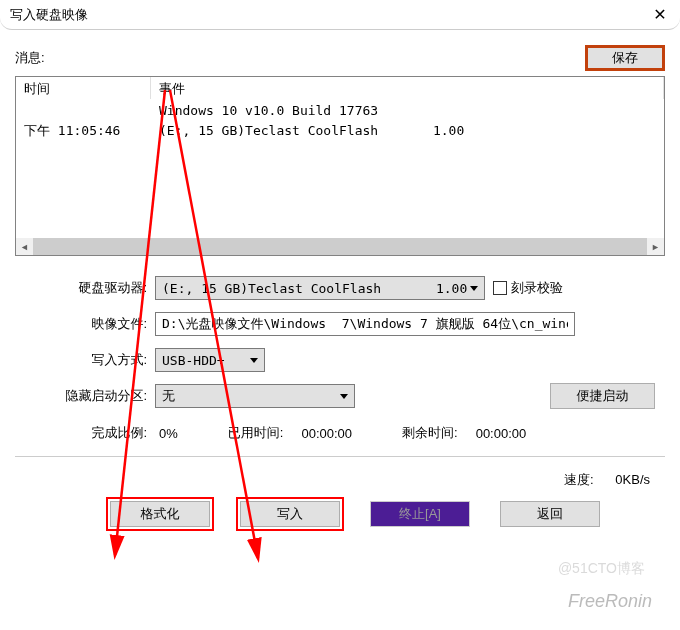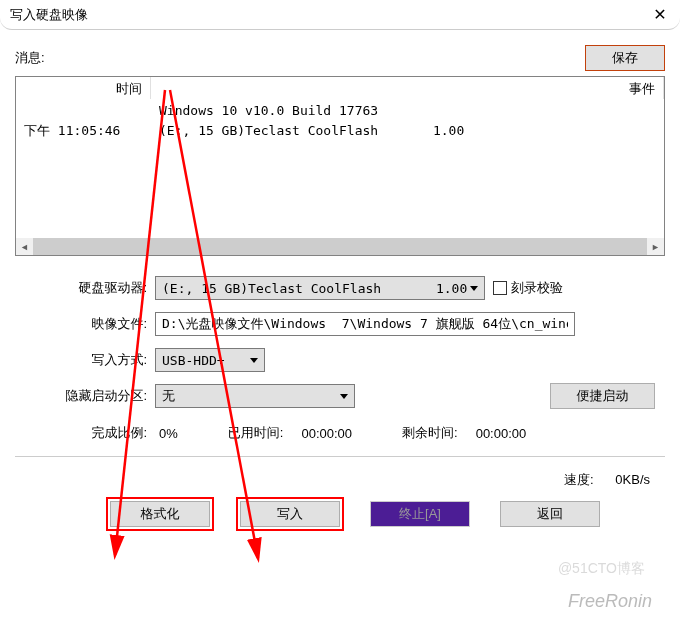--- a/index.html
+++ b/index.html
@@ -3,24 +3,24 @@
   <meta charset="utf-8">
   <style>
     * { box-sizing: border-box; margin: 0; padding: 0; }
     body { font-family: "Microsoft YaHei", SimSun, sans-serif; font-size: 12px; background: #fff; width: 680px; height: 630px; overflow: hidden; position: relative; }
     .titlebar { height: 30px; border-bottom: 1px solid #ccc; display: flex; align-items: center; padding-left: 10px; border-radius: 12px; }
     .titlebar-title { flex: 1; font-size: 13px; }
     .close-btn { width: 40px; height: 30px; display: flex; align-items: center; justify-content: center; font-size: 16px; cursor: pointer; }
     .content { padding: 15px 15px 10px 15px; }
     .message-row { display: flex; align-items: center; margin-bottom: 5px; }
     .message-label { flex: 1; font-size: 13px; }
-    .save-btn { width: 80px; height: 26px; background: #e1e1e1; border: 1px solid #c2410c; cursor: pointer; font-size: 13px; margin-left: 48px; }
+    .save-btn { width: 80px; height: 26px; background: #e1e1e1; border: 3px solid #c2410c; cursor: pointer; font-size: 13px; margin-left: 48px; }
     .log-box { border: 1px solid #828282; height: 180px; background: #fff; position: relative; }
     .log-headers { display: flex; height: 22px; }
-    .log-headers div { border-right: 1px solid #e0e0e0; padding: 3px 8px; font-size: 13px; text-align: right; }
+    .log-headers div { border-right: 1px solid #e0e0e0; padding: 3px 8px; font-size: 13px; }
     .col-time { width: 135px; }
     .col-event { flex: 1; }
     .log-body { font-family: "SimSun", monospace; font-size: 13px; padding: 2px 0; }
     .log-row { display: flex; height: 20px; line-height: 20px; }
     .log-row .cell-time { width: 135px; padding-left: 8px; }
     .log-row .cell-event { flex: 1; padding-left: 8px; white-space: pre; }
     .scroll-h { position: absolute; bottom: 0; left: 0; right: 0; height: 17px; background: #f0f0f0; display: flex; }
     .scroll-arrow { width: 17px; height: 17px; background: #f0f0f0; border: none; display: flex; align-items: center; justify-content: center; font-size: 9px; color: #606060; cursor: pointer; }
     .scroll-track { flex: 1; background: #f0f0f0; }
     .scroll-thumb { width: 100%; height: 100%; background: #cdcdcd; }

